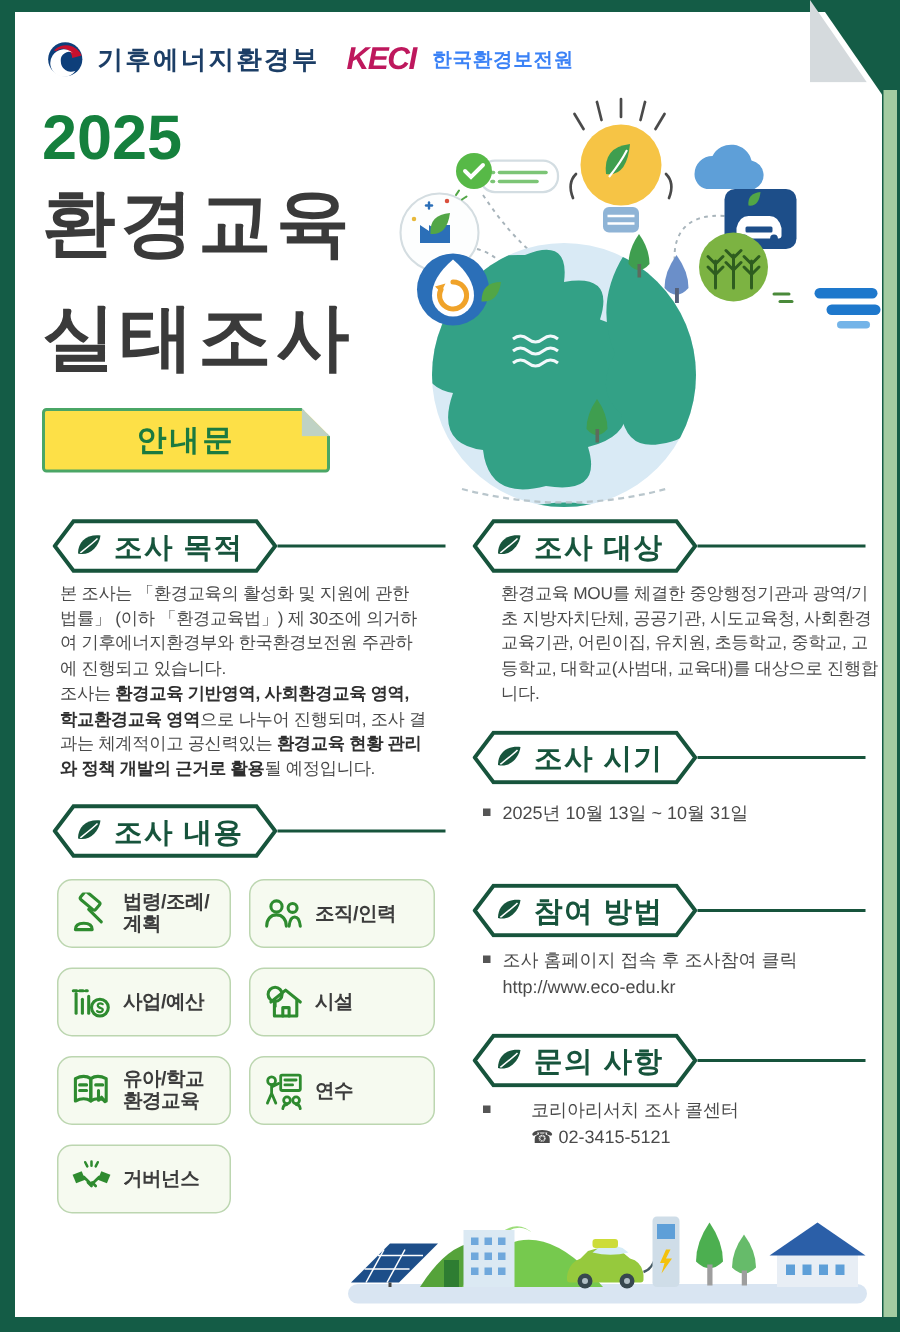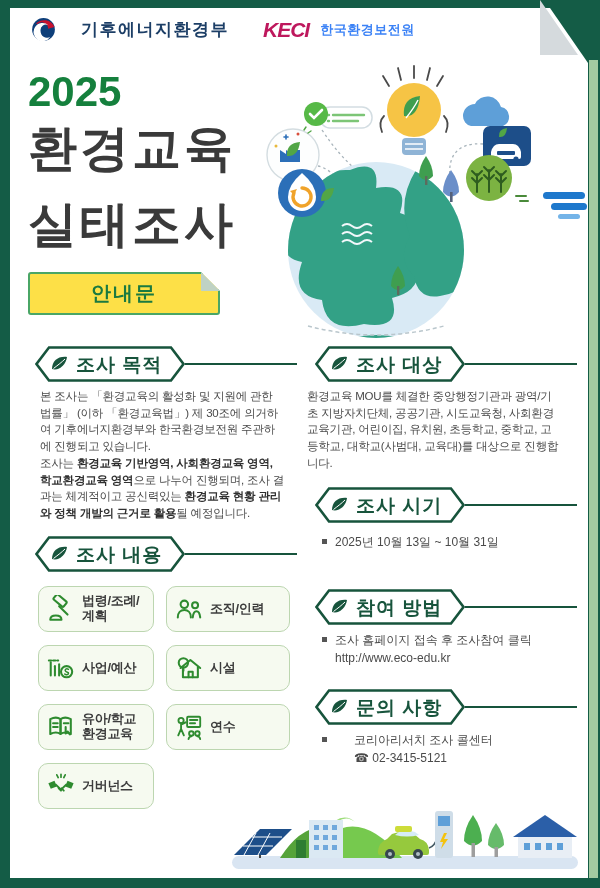--- a/index.html
+++ b/index.html
@@ -5,21 +5,21 @@
   * { margin:0; padding:0; box-sizing:border-box; }
   body { font-family:"Liberation Sans", sans-serif; }
   .poster { position:relative; width:600px; height:888px; background:#145c46; overflow:hidden; }
   .page { position:absolute; left:10px; top:8px; width:578px; height:870px; background:#ffffff;
           clip-path:polygon(0 0, 540px 0, 578px 55px, 578px 100%, 0 100%); }
   .page-fold { position:absolute; left:540px; top:0; width:38px; height:55px; background:#d5dadd;
           clip-path:polygon(0 0, 100% 100%, 0 100%); }
   .edge-strip { position:absolute; right:2px; top:60px; width:9px; height:818px; background:#a3cba1; }
 
   
-  .logo-row { position:absolute; left:20px; top:8px; display:flex; align-items:center;gap:16px; }
+  .logo-row { position:absolute; left:20px; top:18px; display:flex; align-items:center; }
   .gov-symbol { width:27px; height:27px; margin-right:8px; }
   .gov-name { font-size:17px; font-weight:700; color:#1c3e66; letter-spacing:1.5px; }
   .keci { display:flex; align-items:center; margin-left:18px; }
   .keci-acronym { font-size:21px; font-weight:800; color:#be185d; font-style:italic; letter-spacing:-1px; }
   .keci-name { font-size:13px; font-weight:700; color:#3b82f6; margin-left:11px; letter-spacing:0.5px; }
 
   
   .t-year  { position:absolute; left:18px; top:60px;  font-size:42px; font-weight:800; color:#15803d; }
   .t-main1 { position:absolute; left:18px; top:108px; font-size:49px; font-weight:800; color:#3a3a3a; letter-spacing:3px; }
   .t-main2 { position:absolute; left:18px; top:184px; font-size:49px; font-weight:800; color:#3a3a3a; letter-spacing:3px; }
@@ -318,21 +318,21 @@
       <svg class="sec-hex" viewBox="0 0 150 36" preserveAspectRatio="none">
         <polygon points="14,1.5 136,1.5 148.5,18 136,34.5 14,34.5 1.5,18" fill="#ffffff" stroke="#17543c" stroke-width="2.6"></polygon>
       </svg>
       <svg class="sec-leaf" viewBox="0 0 19 18">
         <path d="M17 2 C8 1 2 6 2 14 c7 2 14 -4 15 -12 z" fill="#17543c"></path>
         <path d="M3.5 13.5 C8 10 12 7 15 4" stroke="#ffffff" stroke-width="1" fill="none"></path>
       </svg>
       <span class="sec-label">조사 대상</span>
       <span class="sec-line" style="width:112px;"></span>
     </div>
-    <p class="para" style="left:297px; top:380px; width:254px;">환경교육 MOU를 체결한 중앙행정기관과 광역/기초 지방자치단체, 공공기관, 시도교육청, 사회환경교육기관, 어린이집, 유치원, 초등학교, 중학교, 고등학교, 대학교(사범대, 교육대)를 대상으로 진행합니다.</p>
+    <p class="para" style="left:324px; top:380px; width:254px;">환경교육 MOU를 체결한 중앙행정기관과 광역/기초 지방자치단체, 공공기관, 시도교육청, 사회환경교육기관, 어린이집, 유치원, 초등학교, 중학교, 고등학교, 대학교(사범대, 교육대)를 대상으로 진행합니다.</p>
 
     <div class="sec" id="sec-period" style="left:305px; top:479px;">
       <svg class="sec-hex" viewBox="0 0 150 36" preserveAspectRatio="none">
         <polygon points="14,1.5 136,1.5 148.5,18 136,34.5 14,34.5 1.5,18" fill="#ffffff" stroke="#17543c" stroke-width="2.6"></polygon>
       </svg>
       <svg class="sec-leaf" viewBox="0 0 19 18">
         <path d="M17 2 C8 1 2 6 2 14 c7 2 14 -4 15 -12 z" fill="#17543c"></path>
         <path d="M3.5 13.5 C8 10 12 7 15 4" stroke="#ffffff" stroke-width="1" fill="none"></path>
       </svg>
       <span class="sec-label">조사 시기</span>

